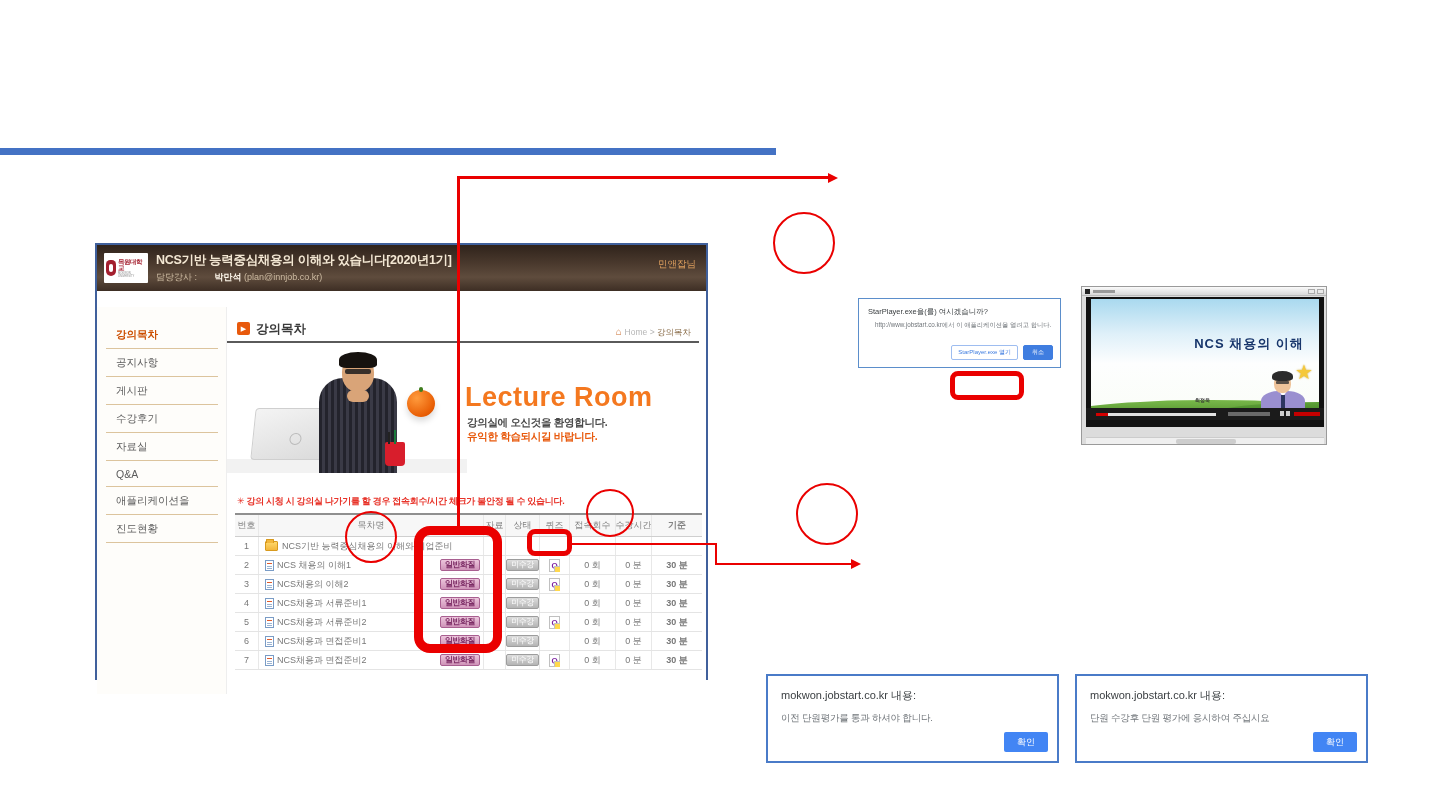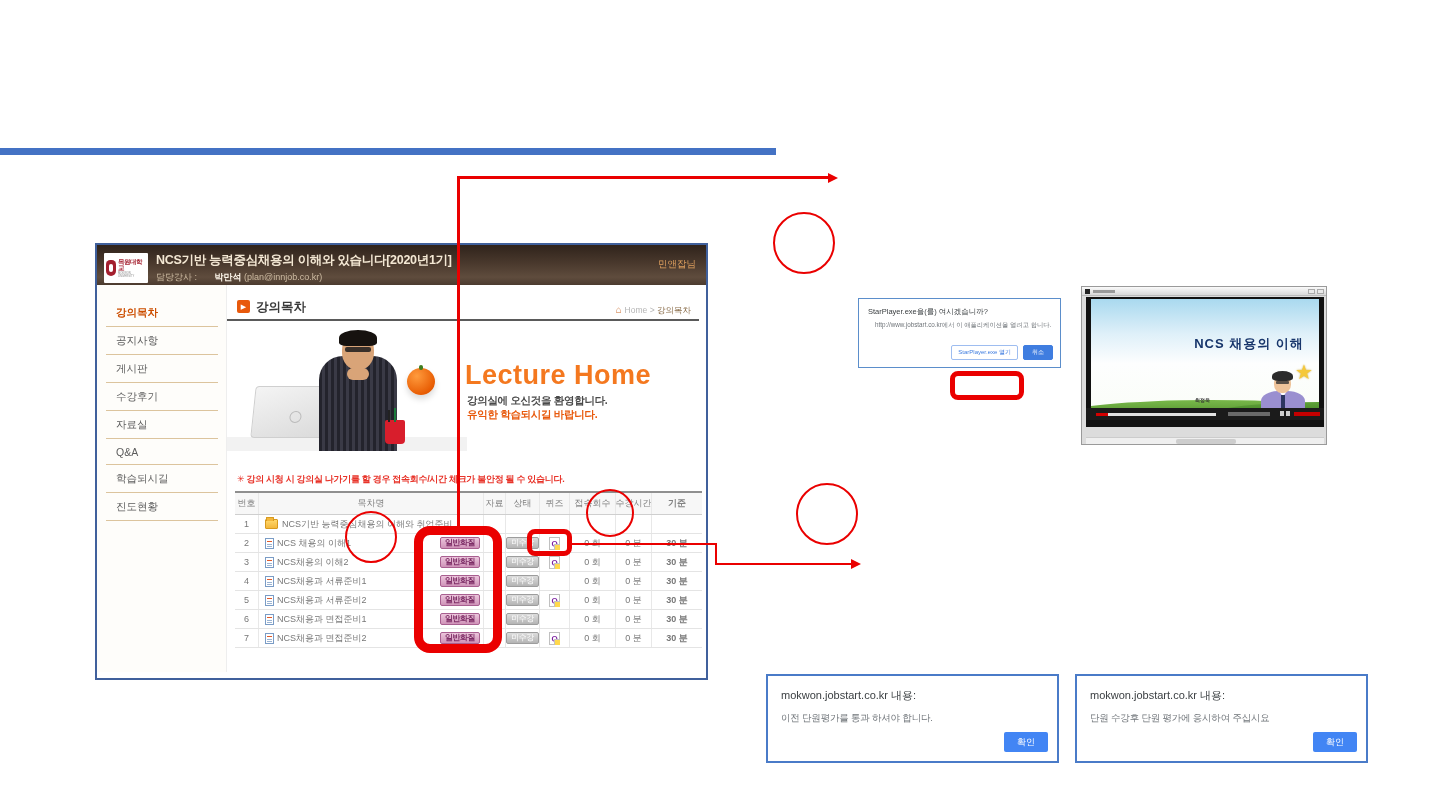--- a/index.html
+++ b/index.html
@@ -17,21 +17,21 @@
   .logo-emblem { width:10px; height:16px; background:#a41f2e; border-radius:5px 5px 6px 6px; position:relative; flex:0 0 auto; }
   .logo-emblem:after { content:""; position:absolute; left:3px; top:4px; width:4px; height:8px; background:#fff; border-radius:2px; }
   .logo-txt { display:flex; flex-direction:column; line-height:1; }
   .logo-name { font-size:6.5px; font-weight:bold; color:#a41f2e; letter-spacing:-0.5px; }
   .logo-sub { font-size:3px; color:#888; transform:scale(.9); transform-origin:left; }
   .lms-title { position:absolute; left:59px; top:7px; font-size:12.5px; font-weight:bold; color:#f3e7d3; letter-spacing:-0.3px; }
   .lms-sub { position:absolute; left:59px; top:26px; font-size:9px; color:#cdbba2; }
   .lms-sub b { color:#fdf6ea;padding-left:15px; }
   .lms-user { position:absolute; right:10px; top:13px; font-size:9.5px; color:#dfa05f; }
 
-  .lms-body { position:absolute; left:0; top:40px; width:609px; height:387px; background:#fff; }
+  .lms-body { position:absolute; left:0; top:62px; width:609px; height:387px; background:#fff; }
   .sidebar { position:absolute; left:0; top:0; width:130px; height:100%; background:#fefdfa; border-right:1px solid #eee; padding-top:14px; }
   .side-item { width:112px; margin-left:9px; padding:7px 0 6px 10px; font-size:10.5px; color:#5c5c5c; border-bottom:1px solid #dcc49d; cursor:pointer; }
   .side-item.active { color:#cc4e00; font-weight:bold; }
 
   .main { position:absolute; left:130px; top:0; width:479px; height:100%; }
   .page-title-row { position:absolute; left:0; top:10px; width:472px; height:26px; border-bottom:2px solid #5a5a5a; background:#fff; }
   .pt-icon { position:absolute; left:10px; top:5px; width:13px; height:13px; background:#e8590c; color:#fff; font-size:7px; text-align:center; line-height:13px; border-radius:2px; }
   .pt-text { position:absolute; left:29px; top:4px; font-size:12.5px; font-weight:bold; color:#3a3a3a; }
   .breadcrumb { position:absolute; right:8px; top:9px; font-size:8.5px; color:#b5b5b5; }
   .bc-home-icon { color:#c96a2a; font-size:10px; }
@@ -155,21 +155,21 @@
     </div>
 
     <div class="lms-body">
       <div class="sidebar" id="sidebar">
           <div class="side-item active">강의목차</div>
           <div class="side-item">공지사항</div>
           <div class="side-item">게시판</div>
           <div class="side-item">수강후기</div>
           <div class="side-item">자료실</div>
           <div class="side-item">Q&amp;A</div>
-          <div class="side-item">학습되시길</div>
+          <div class="side-item">애플리케이션을</div>
           <div class="side-item">진도현황</div>
         </div>
 
       <div class="main">
         <div class="page-title-row">
           <span class="pt-icon">▶</span>
           <span class="pt-text">강의목차</span>
           <span class="breadcrumb">
             <span class="bc-home-icon">⌂ </span><span>Home</span>
             <span class="bc-sep">&gt;</span>
@@ -180,21 +180,21 @@
         <div class="banner">
           <div class="ban-desk"></div>
           <div class="ban-laptop"></div>
           <div class="ban-body"></div>
           <div class="ban-head"></div>
           <div class="ban-hair"></div>
           <div class="ban-glasses"></div>
           <div class="ban-hands"></div>
           <div class="ban-cup"></div>
           <div class="ban-fruit"></div>
-          <div class="lr-title">Lecture Home</div>
+          <div class="lr-title">Lecture Room</div>
           <div class="lr-line1">강의실에 오신것을 환영합니다.</div>
           <div class="lr-line2">유익한 학습되시길 바랍니다.</div>
         </div>
 
         <div class="notice">✳ 강의 시청 시 강의실 나가기를 할 경우 접속회수/시간 체크가 불안정 될 수 있습니다.</div>
 
         <div class="table" id="lecture-table">
             <div class="trow thead">
               <div class="tcell" style="width: 24px;">번호</div>
               <div class="tcell" style="width: 225px;">목차명</div>

